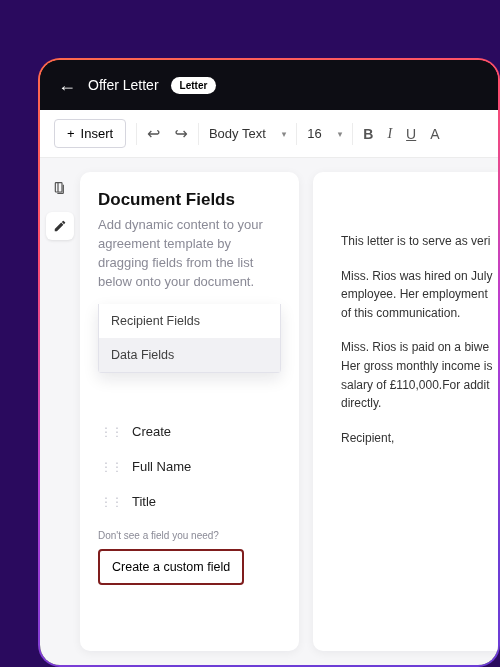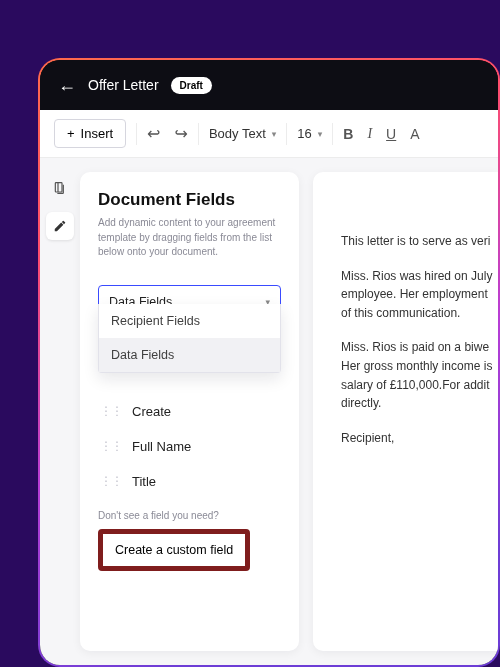--- a/index.html
+++ b/index.html
@@ -62,21 +62,21 @@
     gap: 6px;
     border: 1px solid #d6d6de;
     border-radius: 4px;
     padding: 6px 12px;
     font-size: 13px;
     background: #fff;
     cursor: pointer;
   }
   .tb-group { display: flex; align-items: center; gap: 14px; color: #555; }
   .tb-sep { width: 1px; height: 22px; background: #ececec; }
-  .tb-sel { display: flex; align-items: center; gap: 6px; font-size: 13px; color: #333; cursor: pointer; }
+  .tb-sel { display: flex; align-items: center; gap: 16px; font-size: 13px; color: #333; cursor: pointer; }
   .caret { font-size: 9px; color: #888; }
   .fmt { display: flex; gap: 14px; font-size: 14px; color: #555; }
   .fmt span { cursor: pointer; }
   .content {
     flex: 1;
     background: #f6f6f8;
     display: flex;
     overflow: hidden;
   }
   .rail {
@@ -99,21 +99,21 @@
     width: 219px;
     background: #fff;
     border-radius: 10px;
     box-shadow: 0 2px 10px rgba(20,20,40,.06);
     padding: 18px 18px 20px 18px;
     display: flex;
     flex-direction: column;
     position: relative;
   }
   .panel h2 { font-size: 17px; font-weight: 700; color: #111; margin-bottom: 6px; }
-  .panel .desc { font-size: 10px; color: #8a8a96; line-height: 1.45; margin-bottom: 25px; }
+  .panel .desc { font-size: 13px; color: #8a8a96; line-height: 1.45; margin-bottom: 14px; }
   .select {
     border: 1px solid #3a4bff;
     border-radius: 4px;
     height: 34px;
     display: flex;
     align-items: center;
     justify-content: space-between;
     padding: 0 10px;
     font-size: 12.5px;
     color: #222;
@@ -135,21 +135,21 @@
   .dd-item { padding: 10px 12px; font-size: 12.5px; color: #404040; cursor: pointer; }
   .dd-item.sel { background: #f1f1f4; }
   .field-list { margin-top: 78px; display: flex; flex-direction: column; gap: 6px; }
   .field-item {
     display: flex; align-items: center; gap: 10px;
     padding: 7px 2px; font-size: 13px; color: #222; cursor: grab;
   }
   .grip { color: #c2c2cc; font-size: 12px; letter-spacing: -1px; }
   .hint { margin-top: 14px; font-size: 10px; color: #8a8a96; margin-bottom: 8px; }
   .custom-btn {
-    border: 5px solid #7f1d1d;
+    border: 2px solid #7f1d1d;
     background: #fff;
     padding: 9px 12px;
     font-size: 12.5px;
     border-radius: 4px;
     cursor: pointer;
     align-self: flex-start;
   }
   .doc {
     margin: 14px 0 14px 14px;
     flex: 1;
@@ -166,21 +166,21 @@
 </style>
 </head>
 <body>
 
 <div class="frame">
   <div class="inner">
 
     <div class="titlebar">
       <span class="back-arrow">←</span>
       <span class="doc-title">Offer Letter</span>
-      <span class="badge">Draft</span>
+      <span class="badge">Letter</span>
     </div>
 
     <div class="toolbar">
       <button class="insert-btn">
         <span>+</span>
         <span>Insert</span>
       </button>
       <div class="tb-sep"></div>
       <div class="tb-group">
         <span>↩</span>

